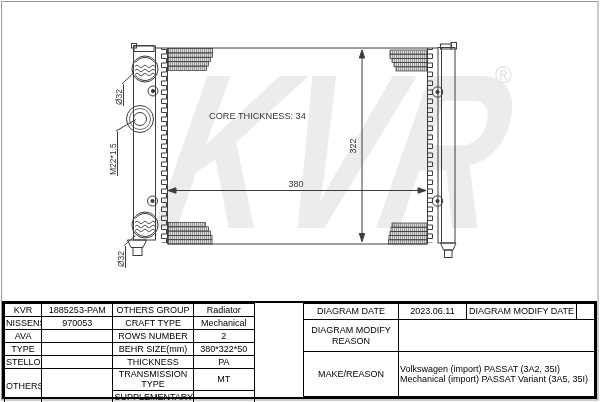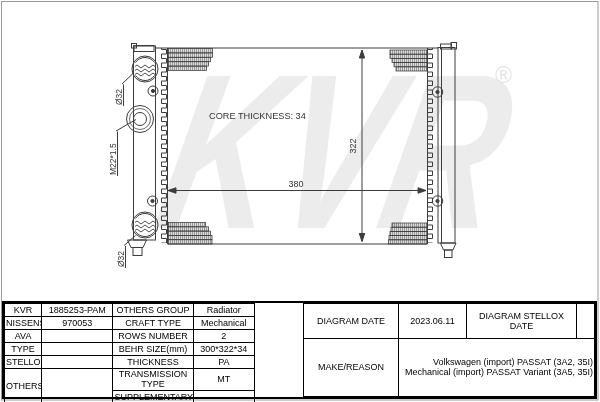--- a/index.html
+++ b/index.html
@@ -8,21 +8,21 @@
   #drawing-svg{position:absolute;left:0;top:0;}
   
   #table-wrap{position:absolute;left:2px;top:301px;width:595px;height:98px;
               border:2px solid #000;display:flex;box-sizing:border-box;background:#fff;}
   table.spec{border-collapse:collapse;table-layout:fixed;height:100%;
              font-size:9px;color:#000;}
   table.spec td{border:1px solid #000;text-align:center;vertical-align:middle;
                 padding:0 1px;line-height:1.15;overflow:hidden;white-space:normal;}
   table.left-t{width:251px;}
   table.right-t{width:340px;flex:1;margin-left:48px;}
-  .mm-line{text-align:right;}
+  .mm-line{text-align:left;}
 </style>
 </head>
 <body>
 
 <div id="page">
 
 <svg id="drawing-svg" width="600" height="402" viewBox="0 0 600 402">
   <defs>
     <pattern id="hatch" width="2" height="4" patternUnits="userSpaceOnUse">
       <path d="M0.75,0 V4" stroke="#3c3c3c" stroke-width="0.7"></path>
@@ -173,21 +173,21 @@
     <tr style="height:13px">
       <td>AVA</td>
       <td></td>
       <td>ROWS NUMBER</td>
       <td>2</td>
     </tr>
     <tr style="height:13px">
       <td>TYPE</td>
       <td></td>
       <td>BEHR SIZE(mm)</td>
-      <td>300*322*34</td>
+      <td>380*322*50</td>
     </tr>
     <tr style="height:13px">
       <td>STELLOX</td>
       <td></td>
       <td>THICKNESS</td>
       <td>PA</td>
     </tr>
     <tr style="height:19px">
       <td rowspan="2">OTHERS</td>
       <td rowspan="2"></td>
@@ -205,22 +205,26 @@
     <colgroup>
           <col style="width:95px">
           <col style="width:68px">
           <col style="width:110px">
           <col>
         </colgroup>
     <tbody>
           <tr style="height:13px">
       <td>DIAGRAM DATE</td>
       <td>2023.06.11</td>
-      <td>DIAGRAM STELLOX DATE</td>
-      <td></td>
+      <td>DIAGRAM MODIFY DATE</td>
+      <td></td>
+    </tr>
+    <tr style="height:25px">
+      <td>DIAGRAM MODIFY REASON</td>
+      <td colspan="3"></td>
     </tr>
     <tr style="height:36px">
       <td>MAKE/REASON</td>
       <td colspan="3">
         <div class="mm-line">Volkswagen (import) PASSAT (3A2, 35I)</div>
         <div class="mm-line">Mechanical (import) PASSAT Variant (3A5, 35I)</div>
       </td>
     </tr>
   </tbody>
       </table>

